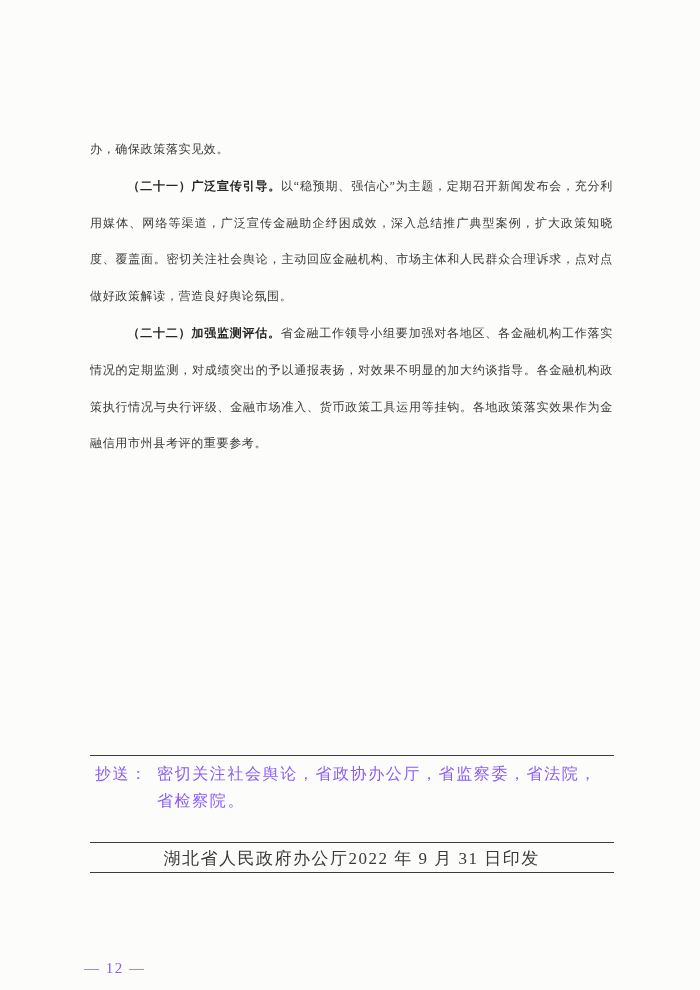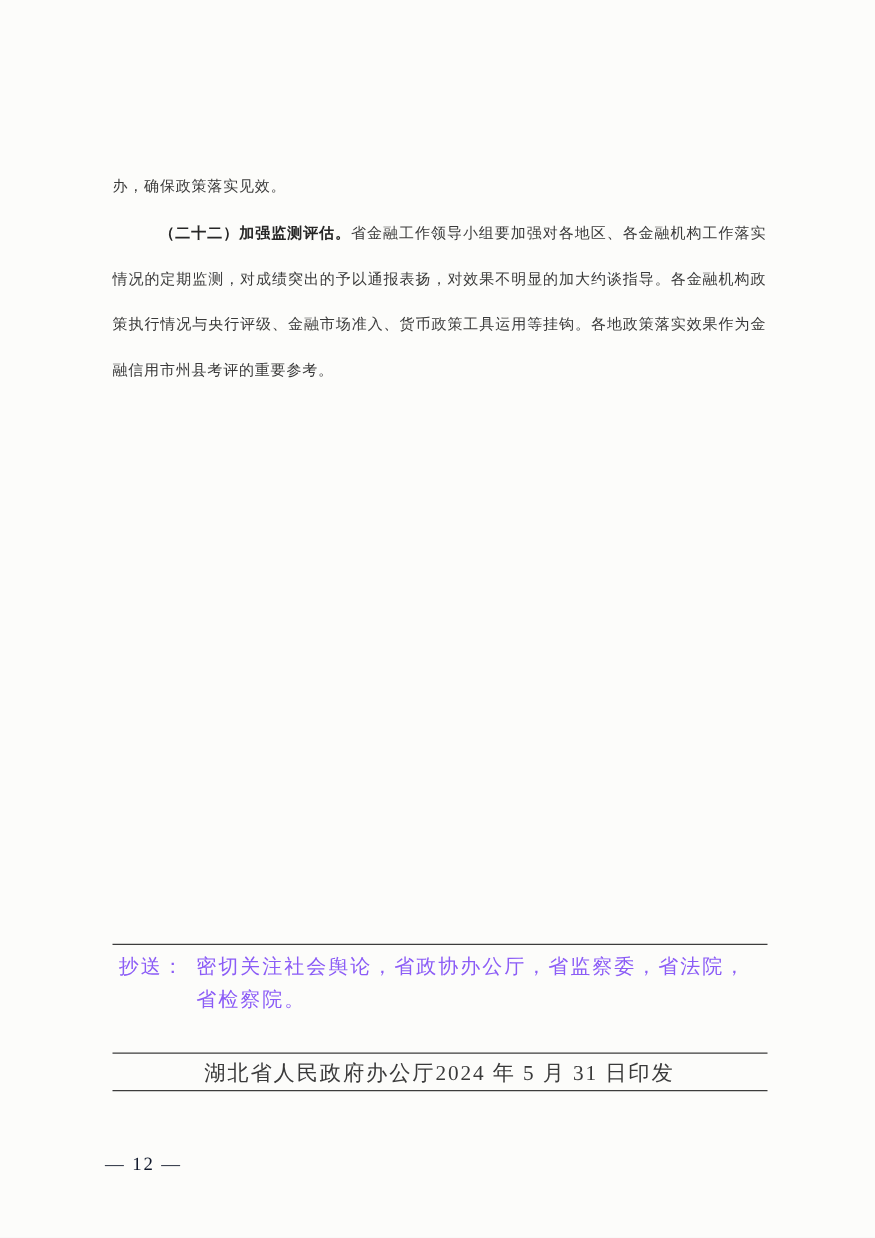--- a/index.html
+++ b/index.html
@@ -68,50 +68,51 @@
     align-items: center;
     height: 26px;
     font-size: 17px;
     letter-spacing: 1.5px;
     color: #3a3a3a;
   }
   
   .page-num {
     position: absolute;
     left: 84px;
-    top: 924px;
+    top: 960px;
     font-size: 15px;
     letter-spacing: 1.5px;
-    color: #0f172a;
+    color: #8b5cf6;
   }
 </style>
 </head>
 <body>
 
 <div class="page">
 
   <div class="doc-body">
     <p><b class="para-heading"></b><span>办，确保政策落实见效。</span></p>
+    <p class="indent"><b class="para-heading">（二十一）广泛宣传引导。</b><span>以“稳预期、强信心”为主题，定期召开新闻发布会，充分利用媒体、网络等渠道，广泛宣传金融助企纾困成效，深入总结推广典型案例，扩大政策知晓度、覆盖面。密切关注社会舆论，主动回应金融机构、市场主体和人民群众合理诉求，点对点做好政策解读，营造良好舆论氛围。</span></p>
     <p class="indent"><b class="para-heading">（二十二）加强监测评估。</b><span>省金融工作领导小组要加强对各地区、各金融机构工作落实情况的定期监测，对成绩突出的予以通报表扬，对效果不明显的加大约谈指导。各金融机构政策执行情况与央行评级、金融市场准入、货币政策工具运用等挂钩。各地政策落实效果作为金融信用市州县考评的重要参考。</span></p>
   </div>
 
   <div class="rule rule-top"></div>
 
   <div class="cc-block">
     <div class="cc-label">抄送：</div>
     <div class="cc-lines">
       <div>密切关注社会舆论，省政协办公厅，省监察委，省法院，</div>
       <div>省检察院。</div>
     </div>
   </div>
 
   <div class="rule rule-mid"></div>
 
   <div class="issue-row">
     <span>湖北省人民政府办公厅</span>
-    <span>2024 年 5 月 31 日印发</span>
+    <span>2022 年 9 月 31 日印发</span>
   </div>
 
   <div class="rule rule-bottom"></div>
 
   <div class="page-num">— 12 —</div>
 
 </div>
 
 </body></html>

